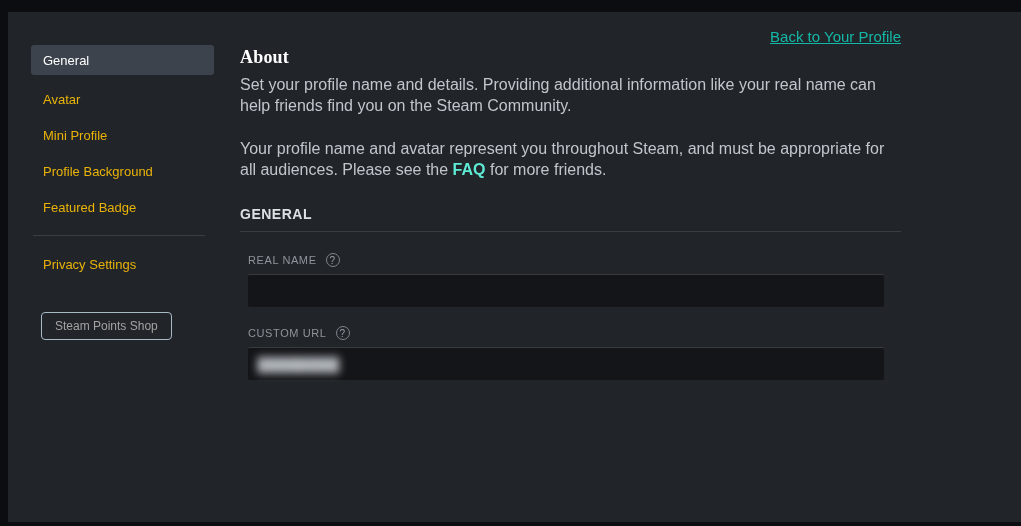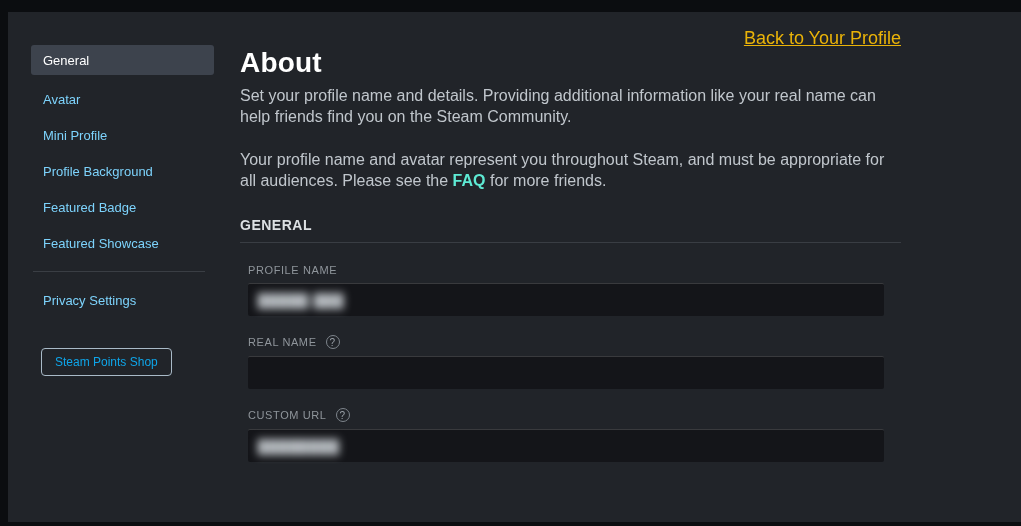--- a/index.html
+++ b/index.html
@@ -19,21 +19,21 @@
   
   .sidebar {
     position: absolute;
     left: 23px; top: 33px; width: 183px;
   }
   .side-item {
     height: 36px;
     display: flex;
     align-items: center;
     padding-left: 12px;
-    color: #7dd3fc;
+    color: #eab308;
     font-size: 13px;
     cursor: pointer;
   }
   .side-item.selected {
     height: 30px;
     background: #3d434d;
     border-radius: 3px;
     color: #ffffff;
     margin-bottom: 6px;
   }
@@ -41,47 +41,48 @@
     height: 1px;
     background: #3a3e44;
     margin: 10px 0 10px 2px;
     width: 172px;
   }
   .points-shop-btn {
     margin: 30px 0 0 10px;
     display: inline-block;
     padding: 6px 13px;
     font-size: 12px;
-    color: #0ea5e9;
+    color: #a3a3a3;
     background: transparent;
     border: 1px solid #a9bac7;
     border-radius: 4px;
     cursor: pointer;
     font-family: inherit;
   }
 
   
   .content {
     position: absolute;
     left: 232px; top: 16px; width: 661px;
   }
   .back-link-row { text-align: right; height: 16px; }
   .back-link {
-    color: #eab308;
-    font-size: 18px;
+    color: #14b8a6;
+    font-size: 15px;
     text-decoration: underline;
     cursor: pointer;
     margin-left: 36px;
   }
   .page-title {
     margin-top: 3px;
     color: #ffffff;
-    font-size: 28px;
+    font-size: 18px;
     font-weight: bold;
     letter-spacing: 0.2px;
+    font-family: Liberation Serif, serif;
   }
   .intro {
     margin-top: 6px;
     color: #c0c6cc;
     font-size: 16px;
     line-height: 21px;
   }
   .intro.second { margin-top: 22px; }
   .faq-link { color: #5eead4; font-weight: bold; cursor: pointer; }
 
@@ -163,23 +164,20 @@
     </div>
     <div class="side-item">
       <span>Mini Profile</span>
     </div>
     <div class="side-item">
       <span>Profile Background</span>
     </div>
     <div class="side-item">
       <span>Featured Badge</span>
     </div>
-    <div class="side-item">
-      <span>Featured Showcase</span>
-    </div>
     <div class="side-divider"></div>
     <div class="side-item">
       <span>Privacy Settings</span>
     </div>
     <button class="points-shop-btn">Steam Points Shop</button>
   </nav>
 
   <main class="content">
     <div class="back-link-row">
       <a class="back-link">Back to Your Profile</a>
@@ -189,28 +187,20 @@
 
     <p class="intro">Set your profile name and details. Providing additional information like your real name can help friends find you on the Steam Community.</p>
 
     <p class="intro second"><span>Your profile name and avatar represent you throughout Steam, and must be appropriate for all audiences. Please see the </span><span class="faq-link">FAQ</span><span> for more friends.</span></p>
 
     <h2 class="section-header">GENERAL</h2>
     <div class="section-divider"></div>
 
     <div class="form">
 
-      <div class="field">
-        <div class="field-label-row">
-          <span>PROFILE NAME</span>
-        </div>
-        <div class="text-input">
-          <span class="redacted">█████ ███</span>
-        </div>
-      </div>
 
       <div class="field">
         <div class="field-label-row">
           <span>REAL NAME</span>
           <span class="help-icon">?</span>
         </div>
         <input class="text-input" type="text" value="" style="">
       </div>
 
       <div class="field">

